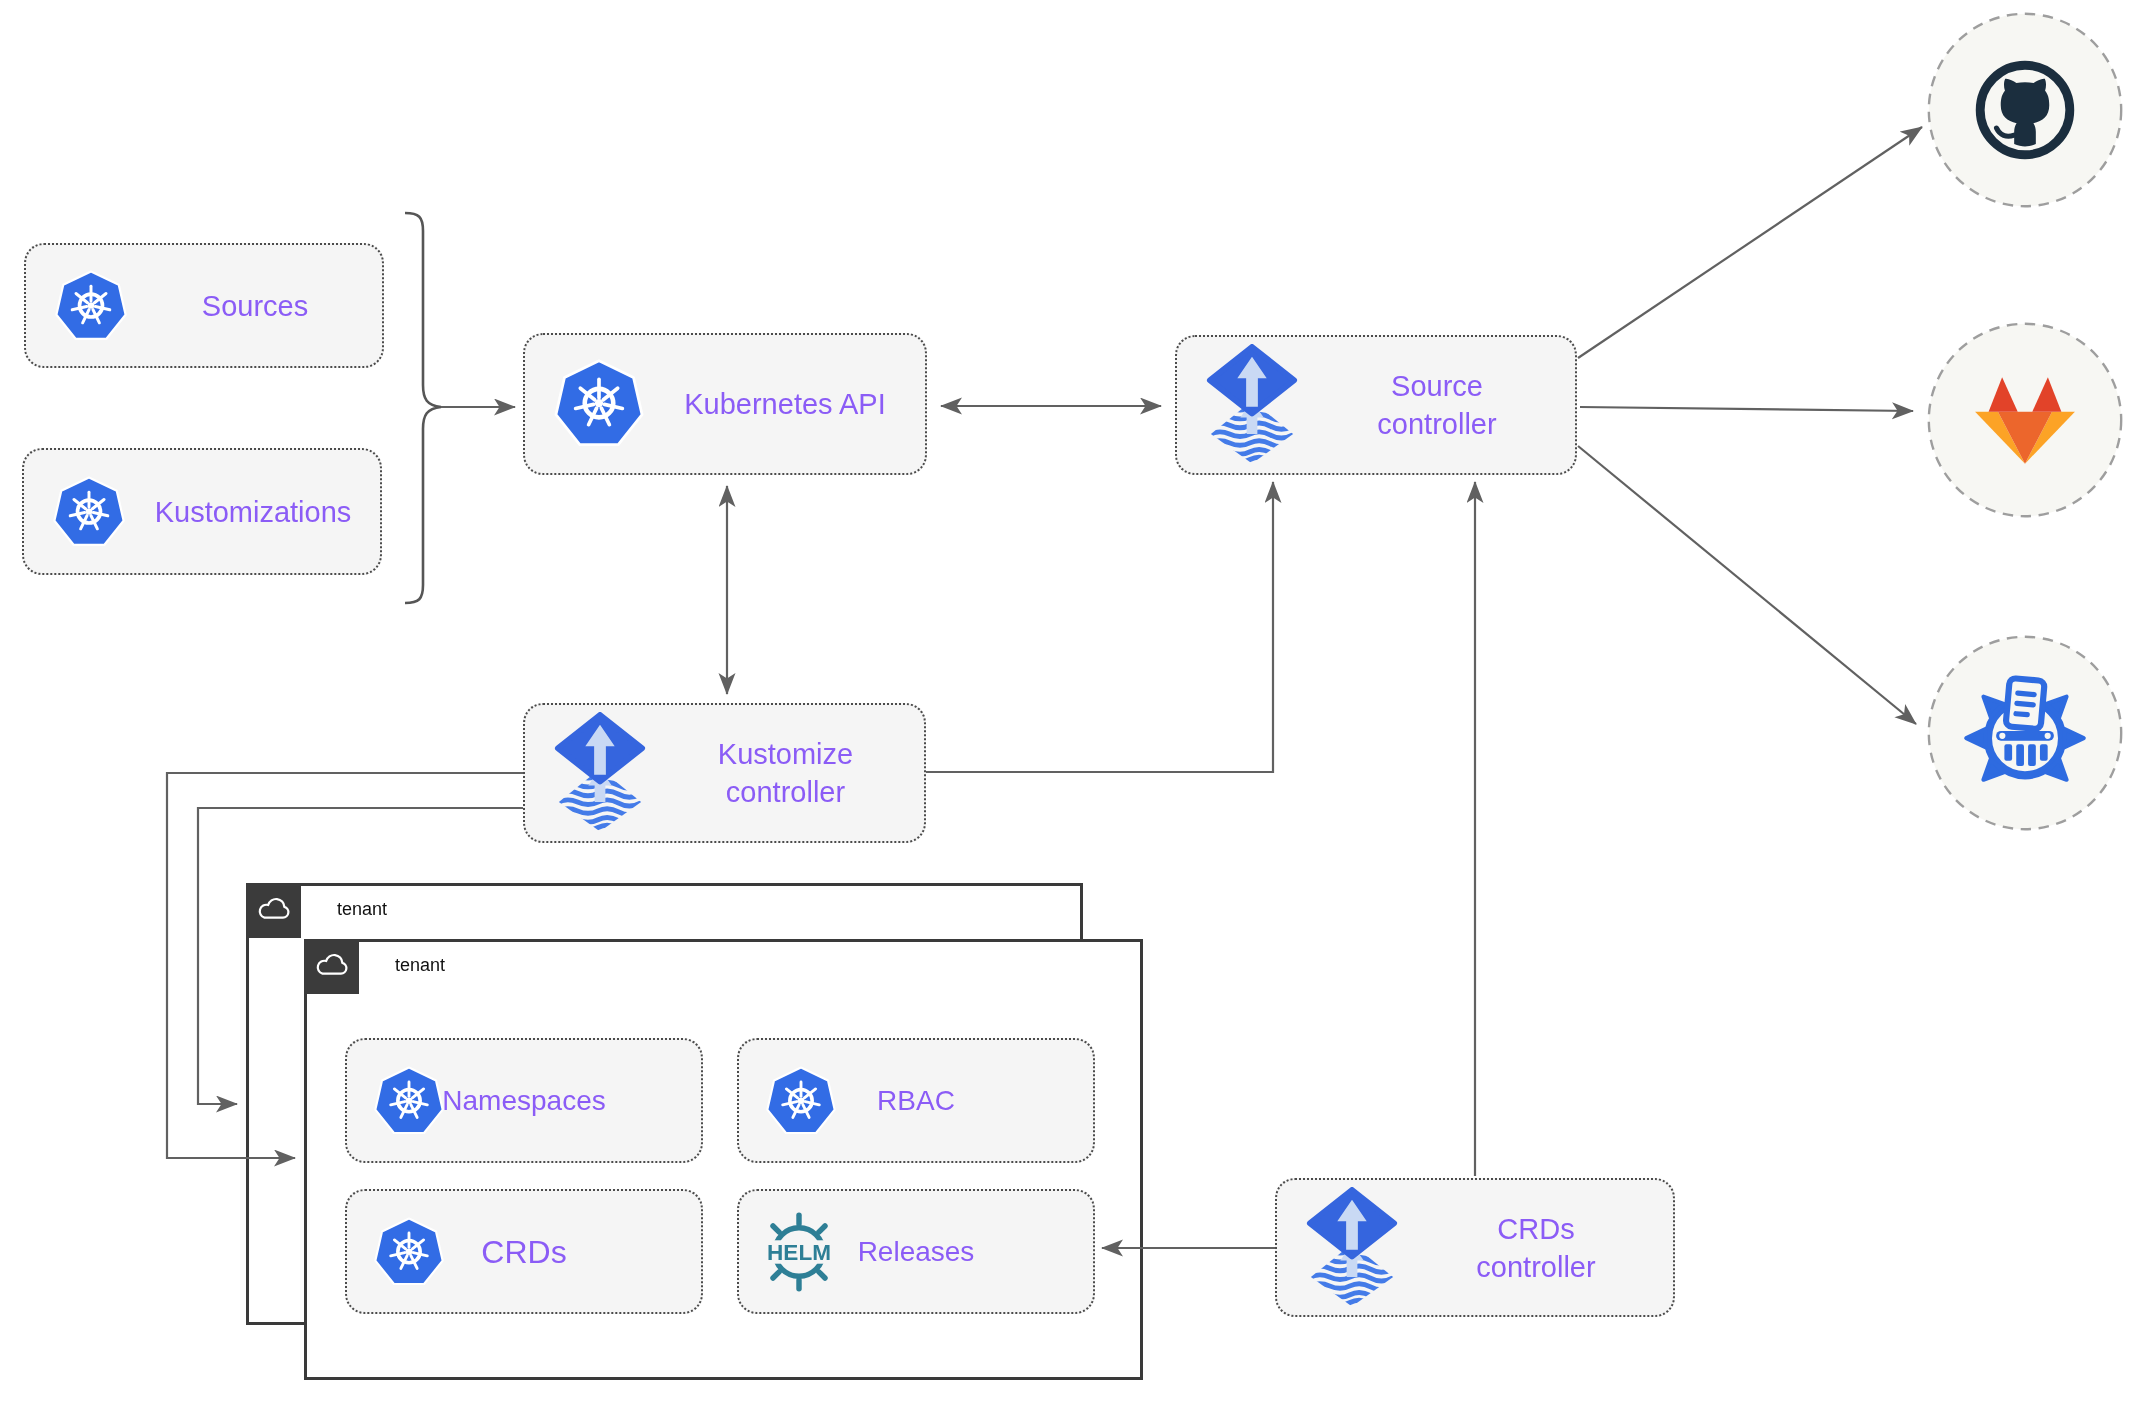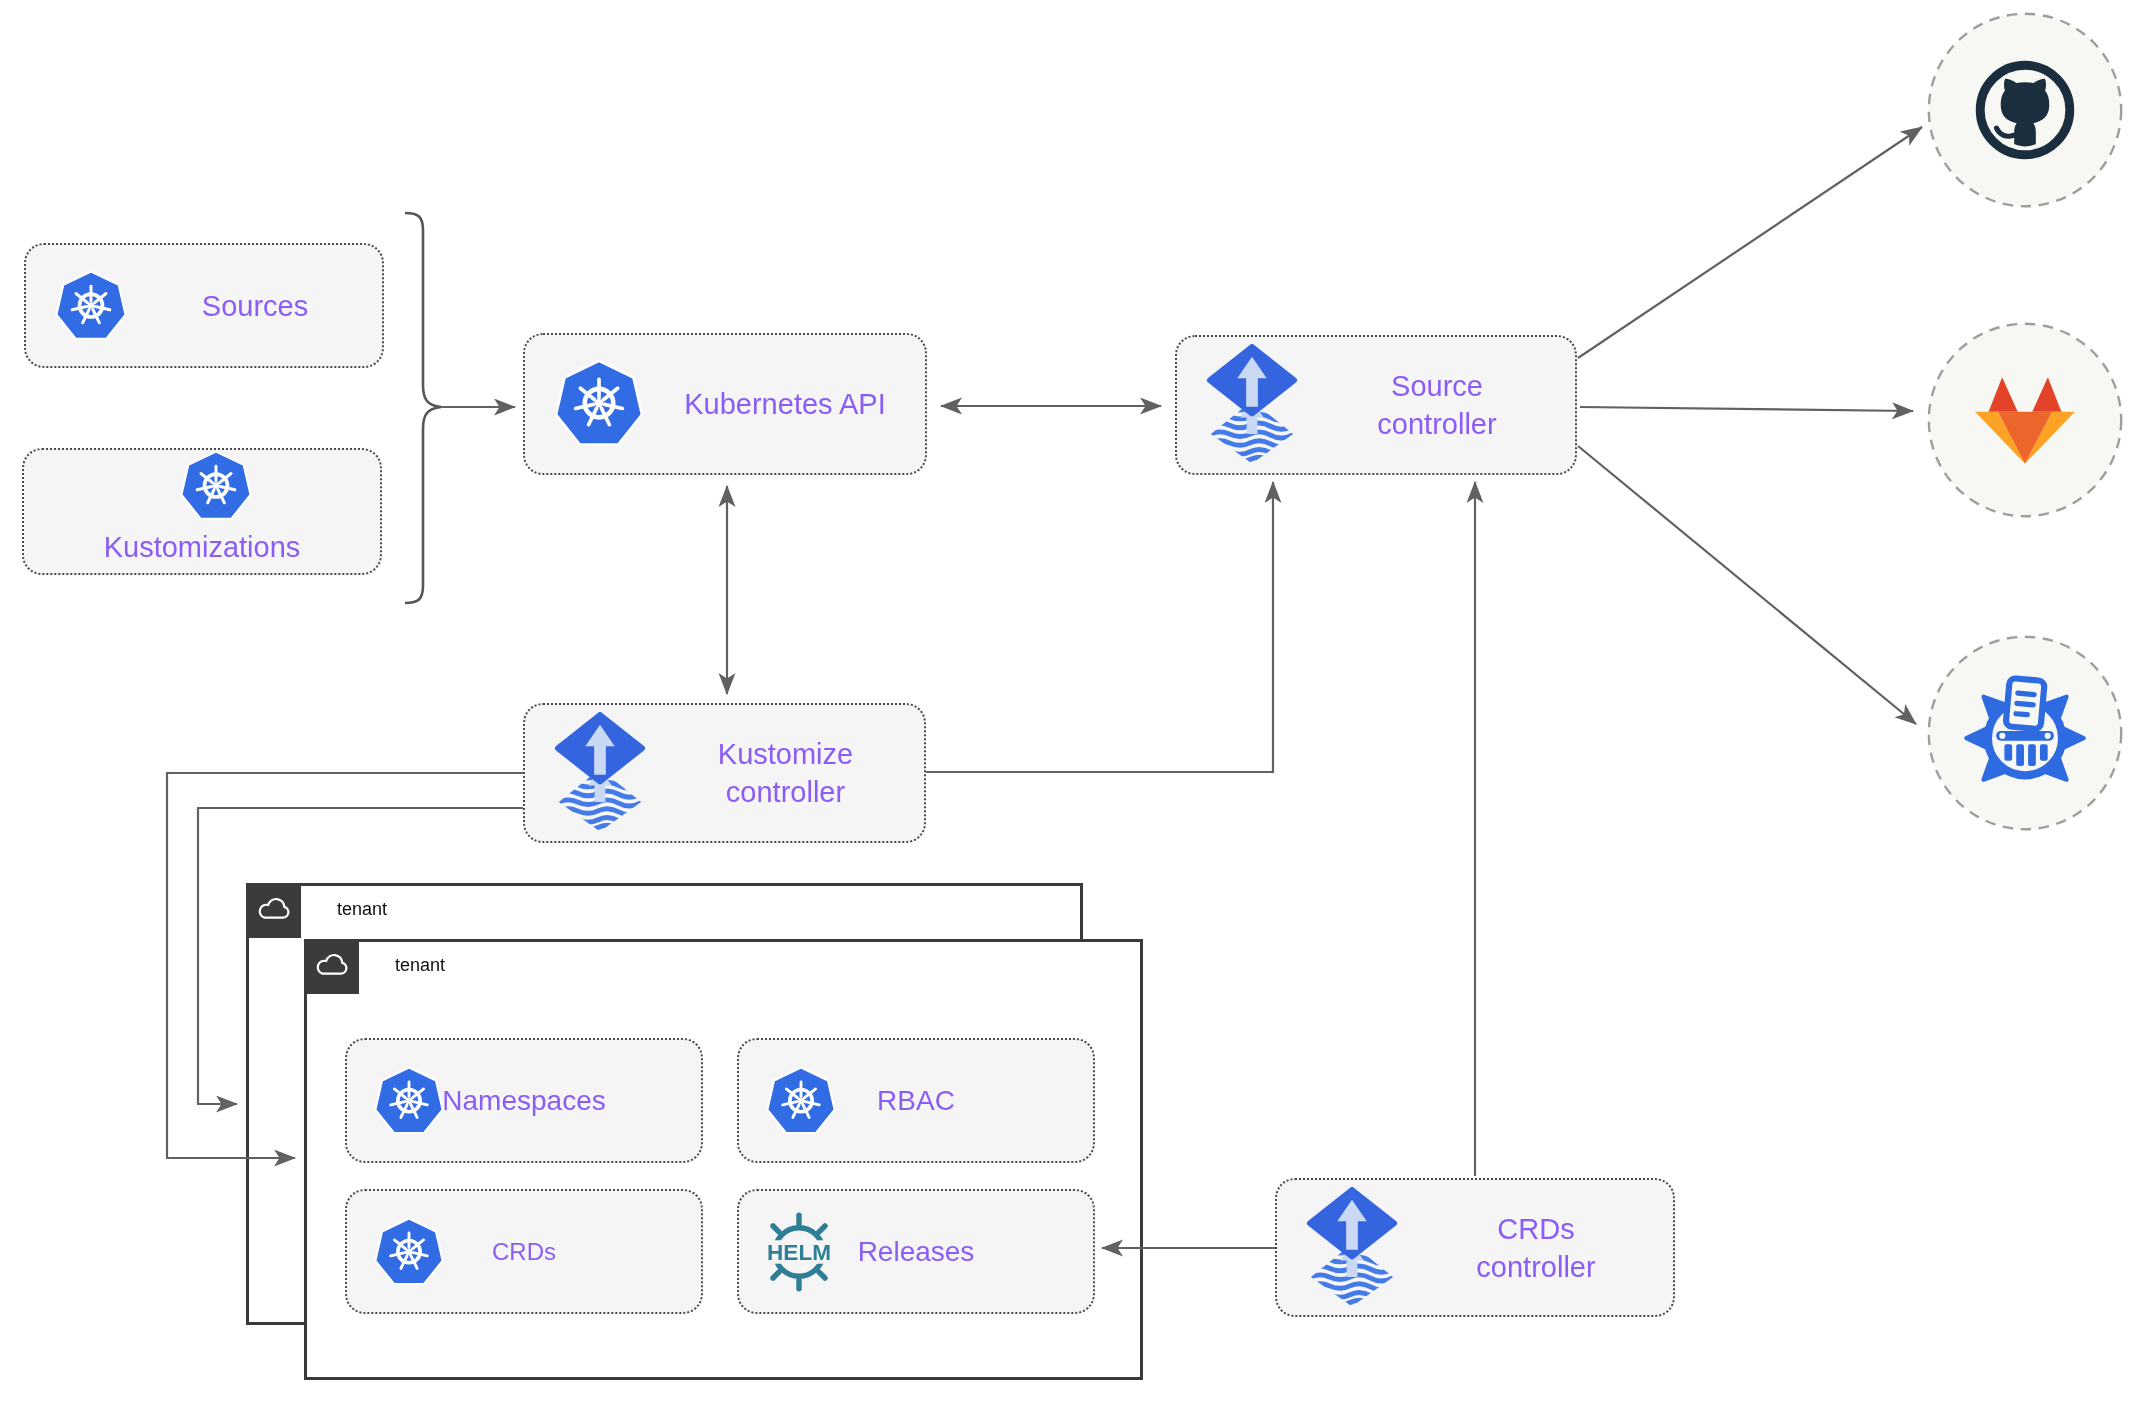--- a/index.html
+++ b/index.html
@@ -50,21 +50,21 @@
             <line x1="47.4" y1="53.4" x2="38.7" y2="71.4"></line>
             <line x1="44.1" y1="49.3" x2="24.6" y2="53.8"></line>
             <line x1="45.3" y1="44.3" x2="29.7" y2="31.8"></line>
           </g>
           <circle cx="50" cy="48" r="4.5" fill="#fff"></circle>
         </svg>
       </span>
     <span class="lbl">Sources</span>
   </div>
 
-  <div class="node" style="left:22px;top:448px;width:360px;height:127px;flex-direction:column;">
+  <div class="node" style="left:22px;top:448px;width:360px;height:127px;">
     <span class="icon" style="width:74px;">
         <svg viewBox="0 0 100 97" width="100%">
           <polygon points="50,2 87.5,20 96.8,60.5 70.9,93 29.1,93 3.2,60.5 12.5,20" fill="#326CE5" stroke="#ffffff" stroke-width="3" stroke-linejoin="round"></polygon>
           <g stroke="#fff" fill="none" stroke-width="4" stroke-linecap="round">
             <circle cx="50" cy="48" r="15.5" stroke-width="5"></circle>
             <line x1="50" y1="42" x2="50" y2="22"></line>
             <line x1="54.7" y1="44.3" x2="70.3" y2="31.8"></line>
             <line x1="55.9" y1="49.3" x2="75.4" y2="53.8"></line>
             <line x1="52.6" y1="53.4" x2="61.3" y2="71.4"></line>
             <line x1="47.4" y1="53.4" x2="38.7" y2="71.4"></line>
@@ -241,21 +241,21 @@
               <line x1="54.7" y1="44.3" x2="70.3" y2="31.8"></line>
               <line x1="55.9" y1="49.3" x2="75.4" y2="53.8"></line>
               <line x1="52.6" y1="53.4" x2="61.3" y2="71.4"></line>
               <line x1="47.4" y1="53.4" x2="38.7" y2="71.4"></line>
               <line x1="44.1" y1="49.3" x2="24.6" y2="53.8"></line>
               <line x1="45.3" y1="44.3" x2="29.7" y2="31.8"></line>
             </g>
             <circle cx="50" cy="48" r="4.5" fill="#fff"></circle>
           </svg>
         </span>
-      <span class="lbl" style="font-size:24px;">CRDs</span>
+      <span class="lbl" style="font-size:32px;">CRDs</span>
     </div>
     <div class="node inner" style="left:430px;top:247px;width:358px;height:125px;">
       <span class="icon" style="width:92px;left:14px;">
           <svg viewBox="0 0 110 100" width="100%">
             <g stroke="#2E7F96" stroke-width="6.5" stroke-linecap="round" fill="none">
               <circle cx="55" cy="50" r="29"></circle>
               <line x1="78.7" y1="73.7" x2="86.1" y2="81.1"></line>
               <line x1="55" y1="83.5" x2="55" y2="94"></line>
               <line x1="31.3" y1="73.7" x2="23.9" y2="81.1"></line>
               <line x1="31.3" y1="26.3" x2="23.9" y2="18.9"></line>

